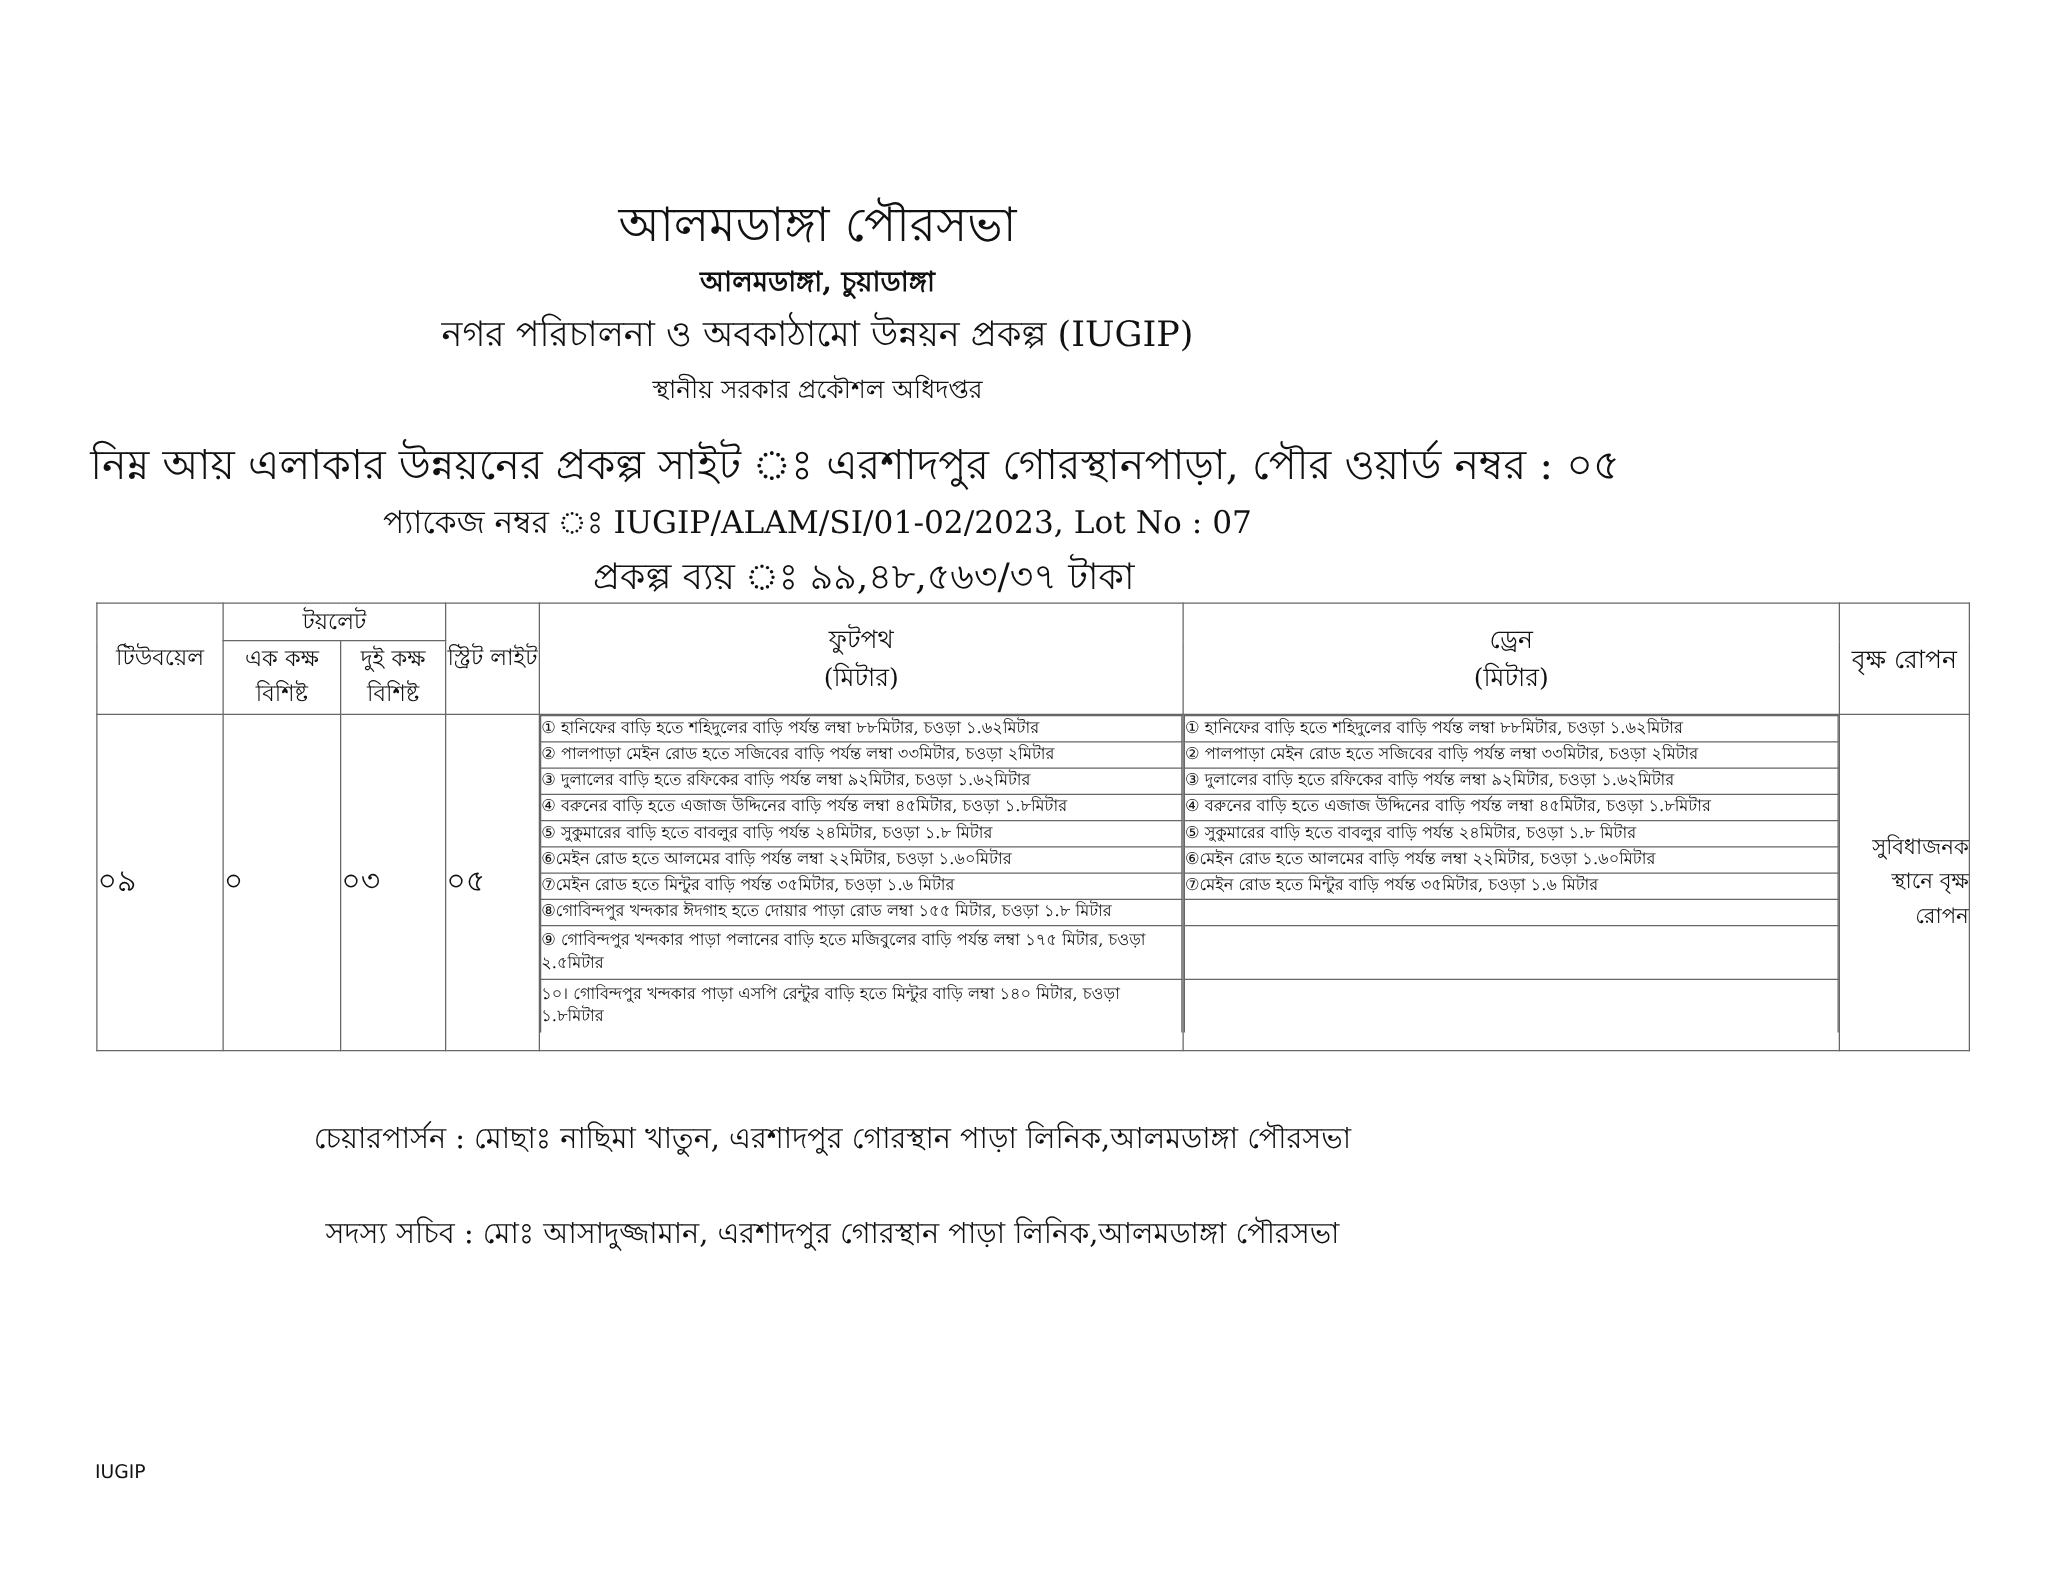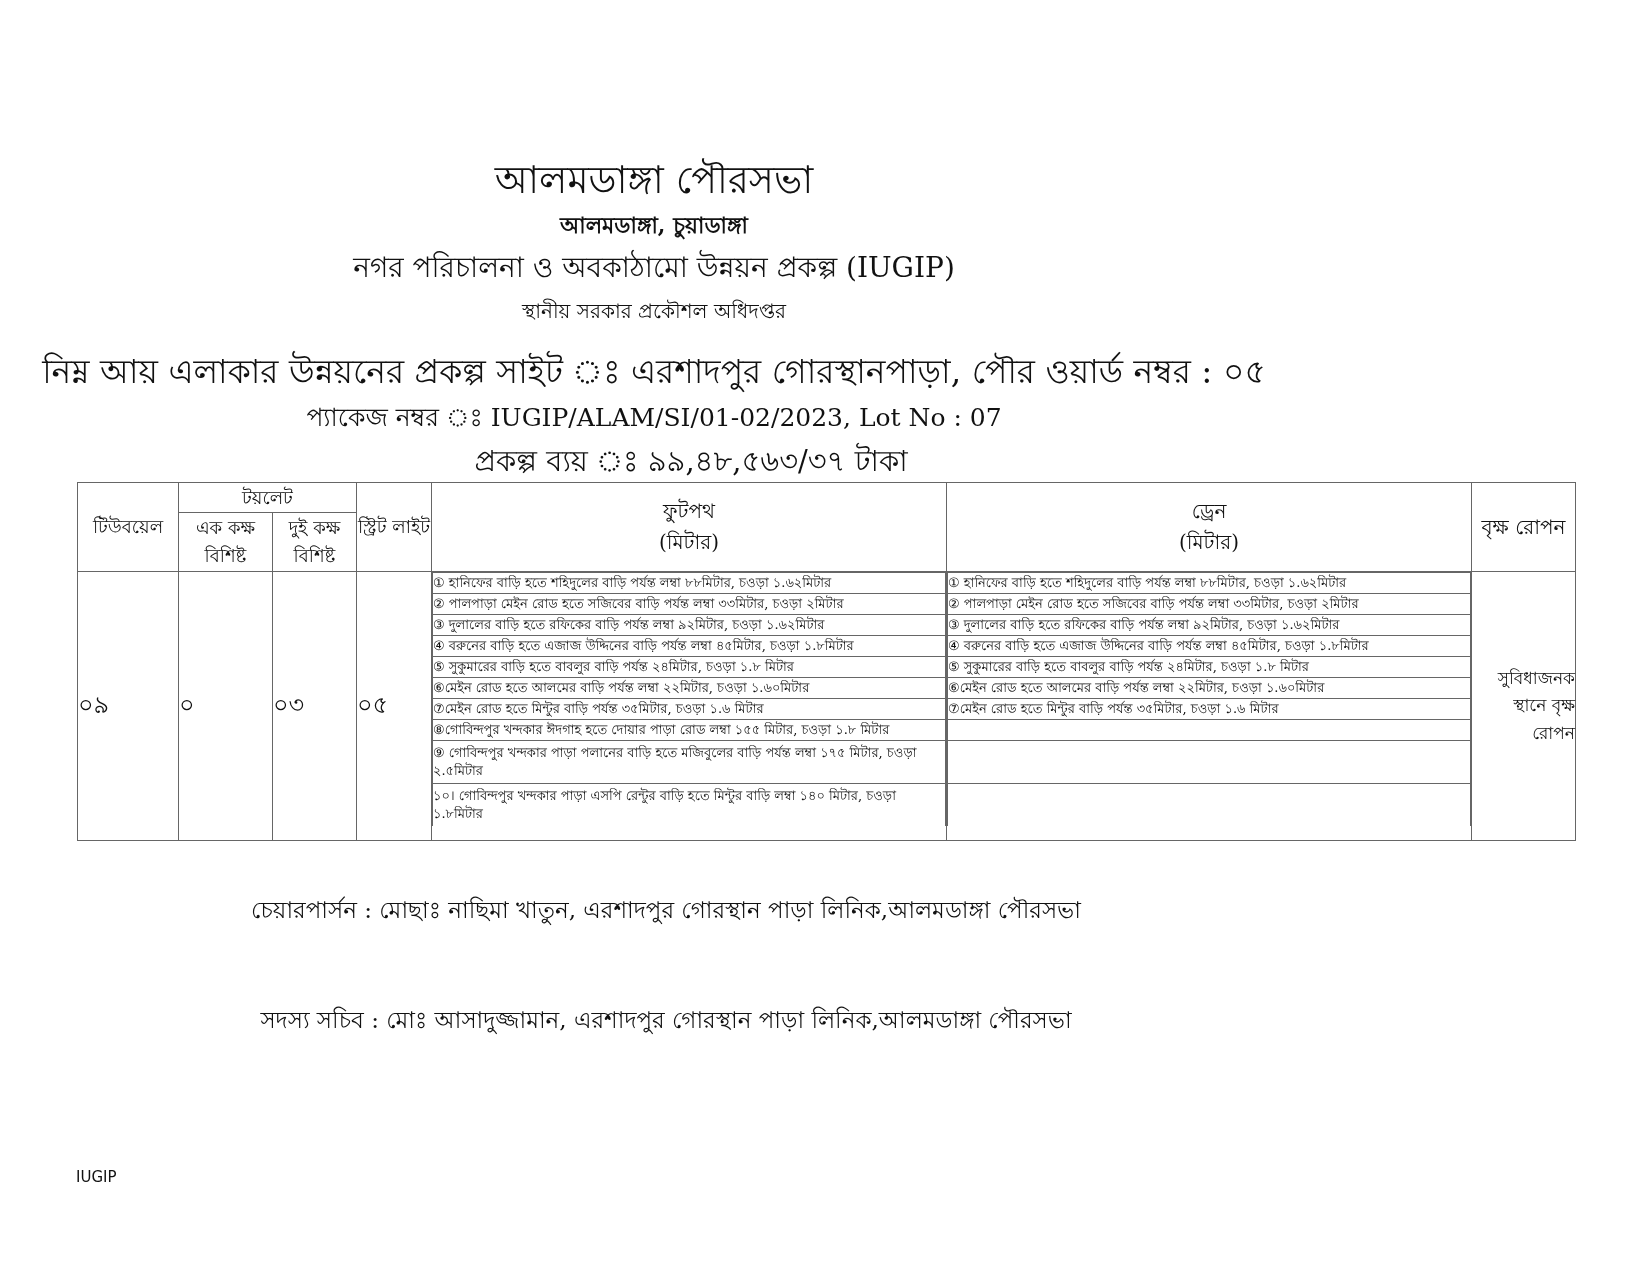--- a/index.html
+++ b/index.html
@@ -3,39 +3,39 @@
 <meta charset="utf-8">
 <style>
   html, body { margin:0; padding:0; background:#ffffff; }
   body { width:1650px; height:1275px; position:relative; overflow:hidden;
          font-family:"DejaVu Serif", "Liberation Serif", serif; color:#111; }
   .center { position:absolute; left:0; width:1308px; text-align:center; white-space:nowrap; }
   #t-main { top:150px; font-size:38px; }
   #t-loc { top:208px; font-size:22px;font-weight:bold; }
   #t-proj { top:246px; font-size:28px; }
   #t-dept { top:296px; font-size:20px; }
-  #t-site { top:346px; font-size:33px; }
+  #t-site { top:346px; font-size:33px;padding-left:30px; }
   #t-pkg { top:398px; font-size:25px; }
   #t-cost { top:438px; font-size:29px;padding-left:37px; }
 
   table.works { position:absolute; left:77px; top:482px; width:1498px;
                 border-collapse:collapse; table-layout:fixed; }
   table.works td, table.works th { border:1.5px solid #666; padding:0; font-weight:normal; }
   table.works th { font-size:18px; text-align:center; vertical-align:middle; line-height:1.55; }
   .num { font-size:24px; text-align:left; vertical-align:middle;font-family:Liberation Mono, monospace; }
   .inner { width:100%; border-collapse:collapse; table-layout:fixed; }
   .inner td { border:none; border-bottom:1.5px solid #444; font-size:13px; padding:1px 8px;
               line-height:18px; height:20px;margin-left:28px; }
   .inner tr:last-child td { border-bottom:none; }
   .inner tr.tall td { height:42px; }
   .tree { font-size:17px; text-align:right; vertical-align:middle; line-height:1.6; }
 
   .sig { position:absolute; left:0; width:1332px; text-align:center; font-size:23px; white-space:nowrap; }
   #sig-chair { top:892px; }
-  #sig-sec { top:1002px; }
+  #sig-sec { top:968px; }
   #footer { position:absolute; left:76px; top:1168px; font-family:"DejaVu Sans", sans-serif; font-size:15px; }
 </style>
 </head>
 <body>
 
 <div id="t-main" class="center">আলমডাঙ্গা পৌরসভা</div>
 <div id="t-loc" class="center">আলমডাঙ্গা, চুয়াডাঙ্গা</div>
 <div id="t-proj" class="center">নগর পরিচালনা ও অবকাঠামো উন্নয়ন প্রকল্প (IUGIP)</div>
 <div id="t-dept" class="center">স্থানীয় সরকার প্রকৌশল অধিদপ্তর</div>
 <div id="t-site" class="center">নিম্ন আয় এলাকার উন্নয়নের প্রকল্প সাইট ঃ এরশাদপুর গোরস্থানপাড়া, পৌর ওয়ার্ড নম্বর : ০৫</div>

